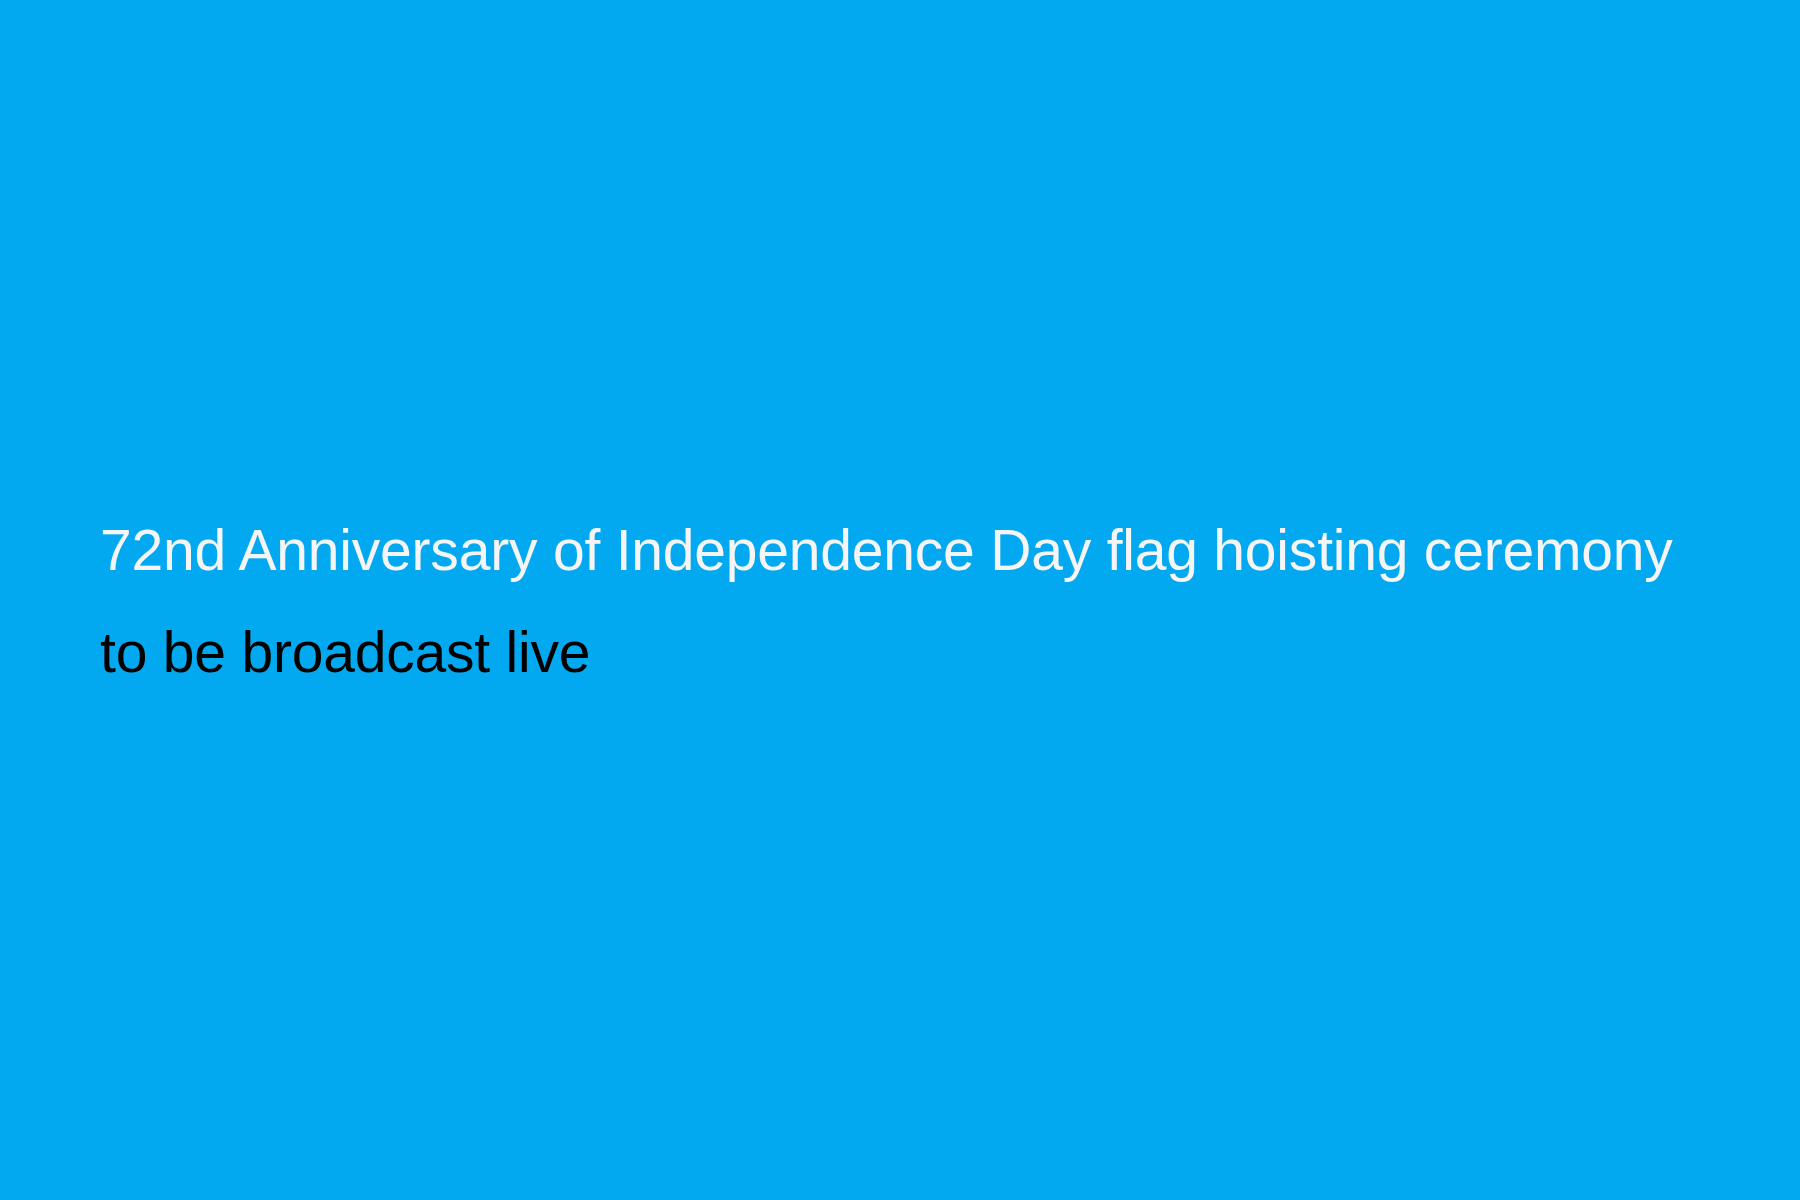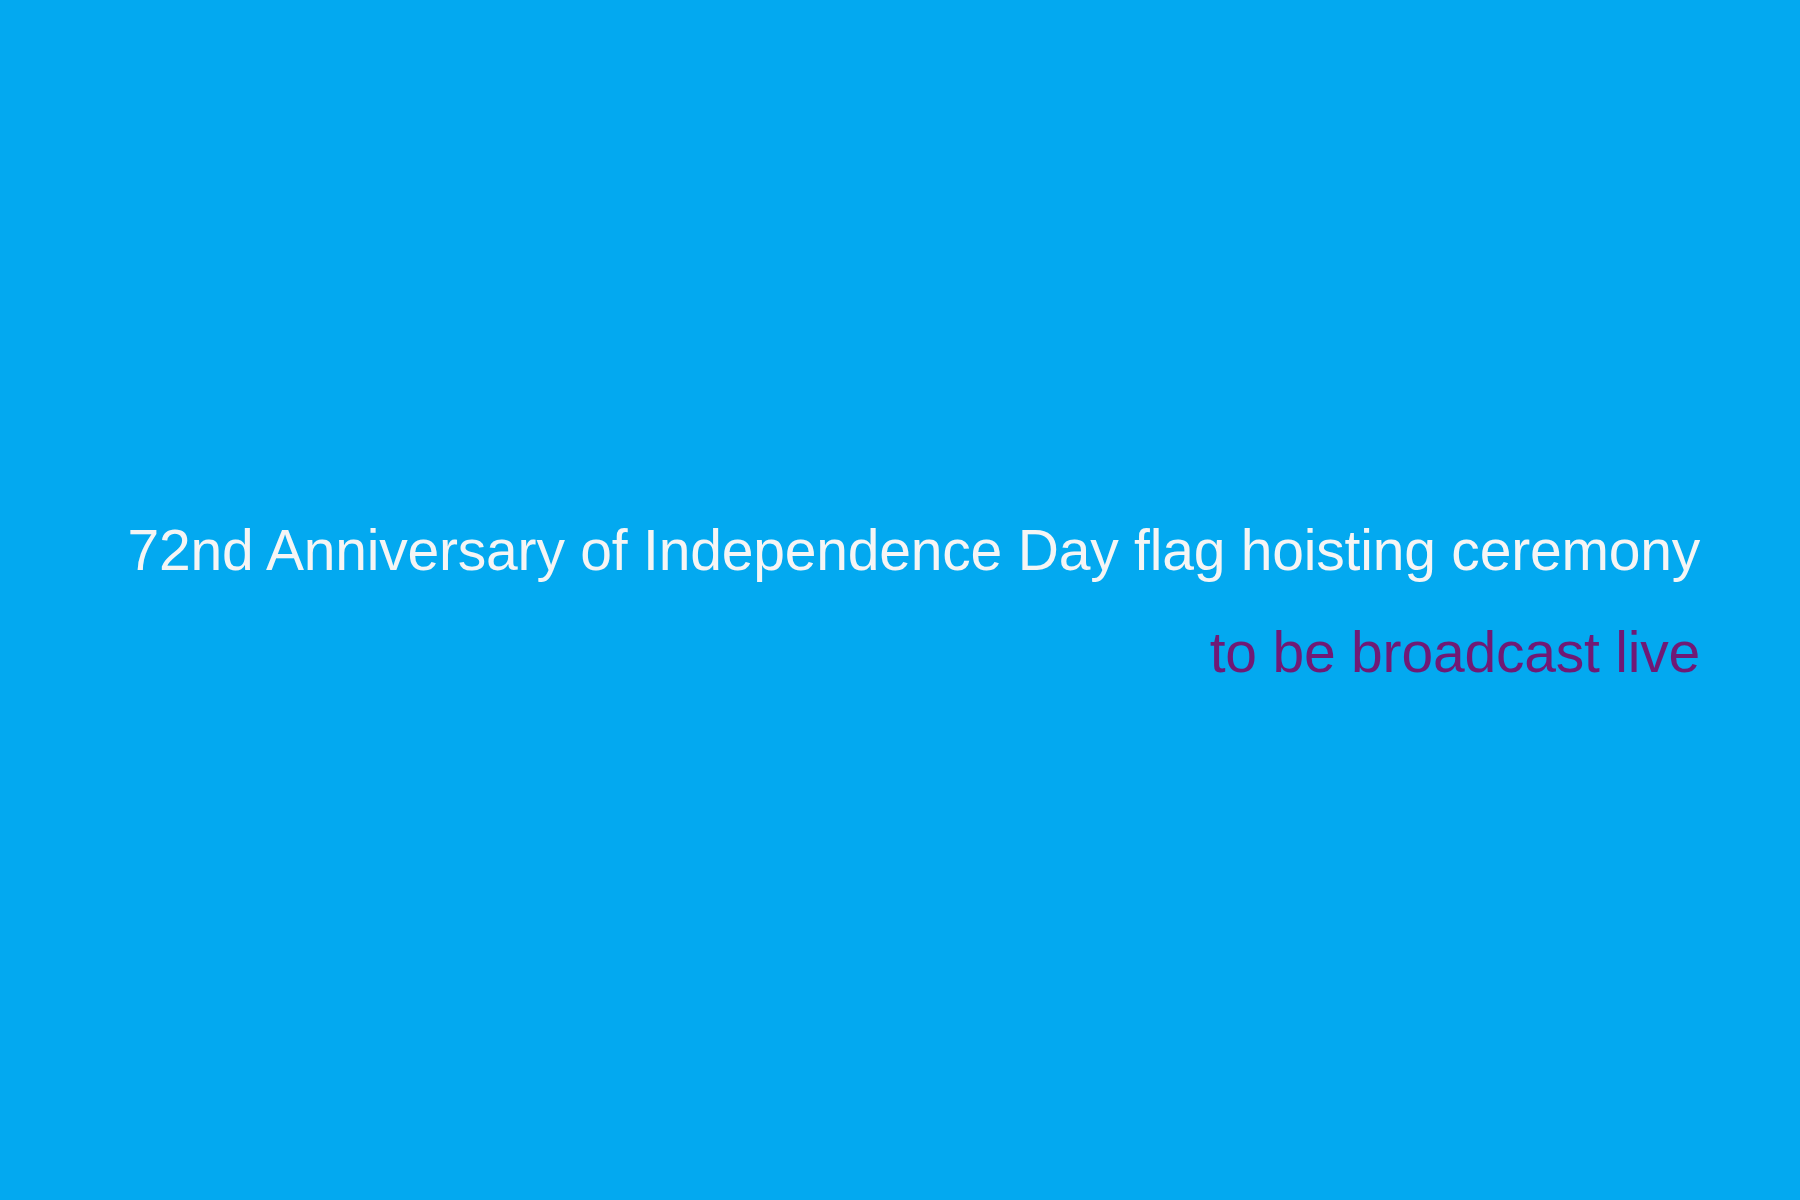--- a/index.html
+++ b/index.html
@@ -20,36 +20,36 @@
     height: 1200px;
     background: #03a9f0;
     display: flex;
     align-items: center;
     justify-content: center;
     box-sizing: border-box;
   }
 
   #headline-block {
     width: 1600px;
-    text-align: right;
+    text-align: left;
     transform: translateY(1px);
   }
 
   .headline-line {
     display: block;
     color: #f5f5f5;
     font-family: "Liberation Sans", sans-serif;
     font-weight: 300;
     font-size: 57px;
     line-height: 102px;
     letter-spacing: -0.2px;
     white-space: nowrap;
   }
 </style>
 </head>
 <body>
 
 <div id="banner" style="background: rgb(3, 169, 240);">
   <div id="headline-block">
     <span class="headline-line" style="color: rgb(245, 245, 245);">72nd Anniversary of Independence Day flag hoisting ceremony</span>
-    <span class="headline-line" style="color: #701a75;">to be broadcast live</span>
+    <span class="headline-line" style="color: #000000;">to be broadcast live</span>
   </div>
 </div>
 
 </body></html>

